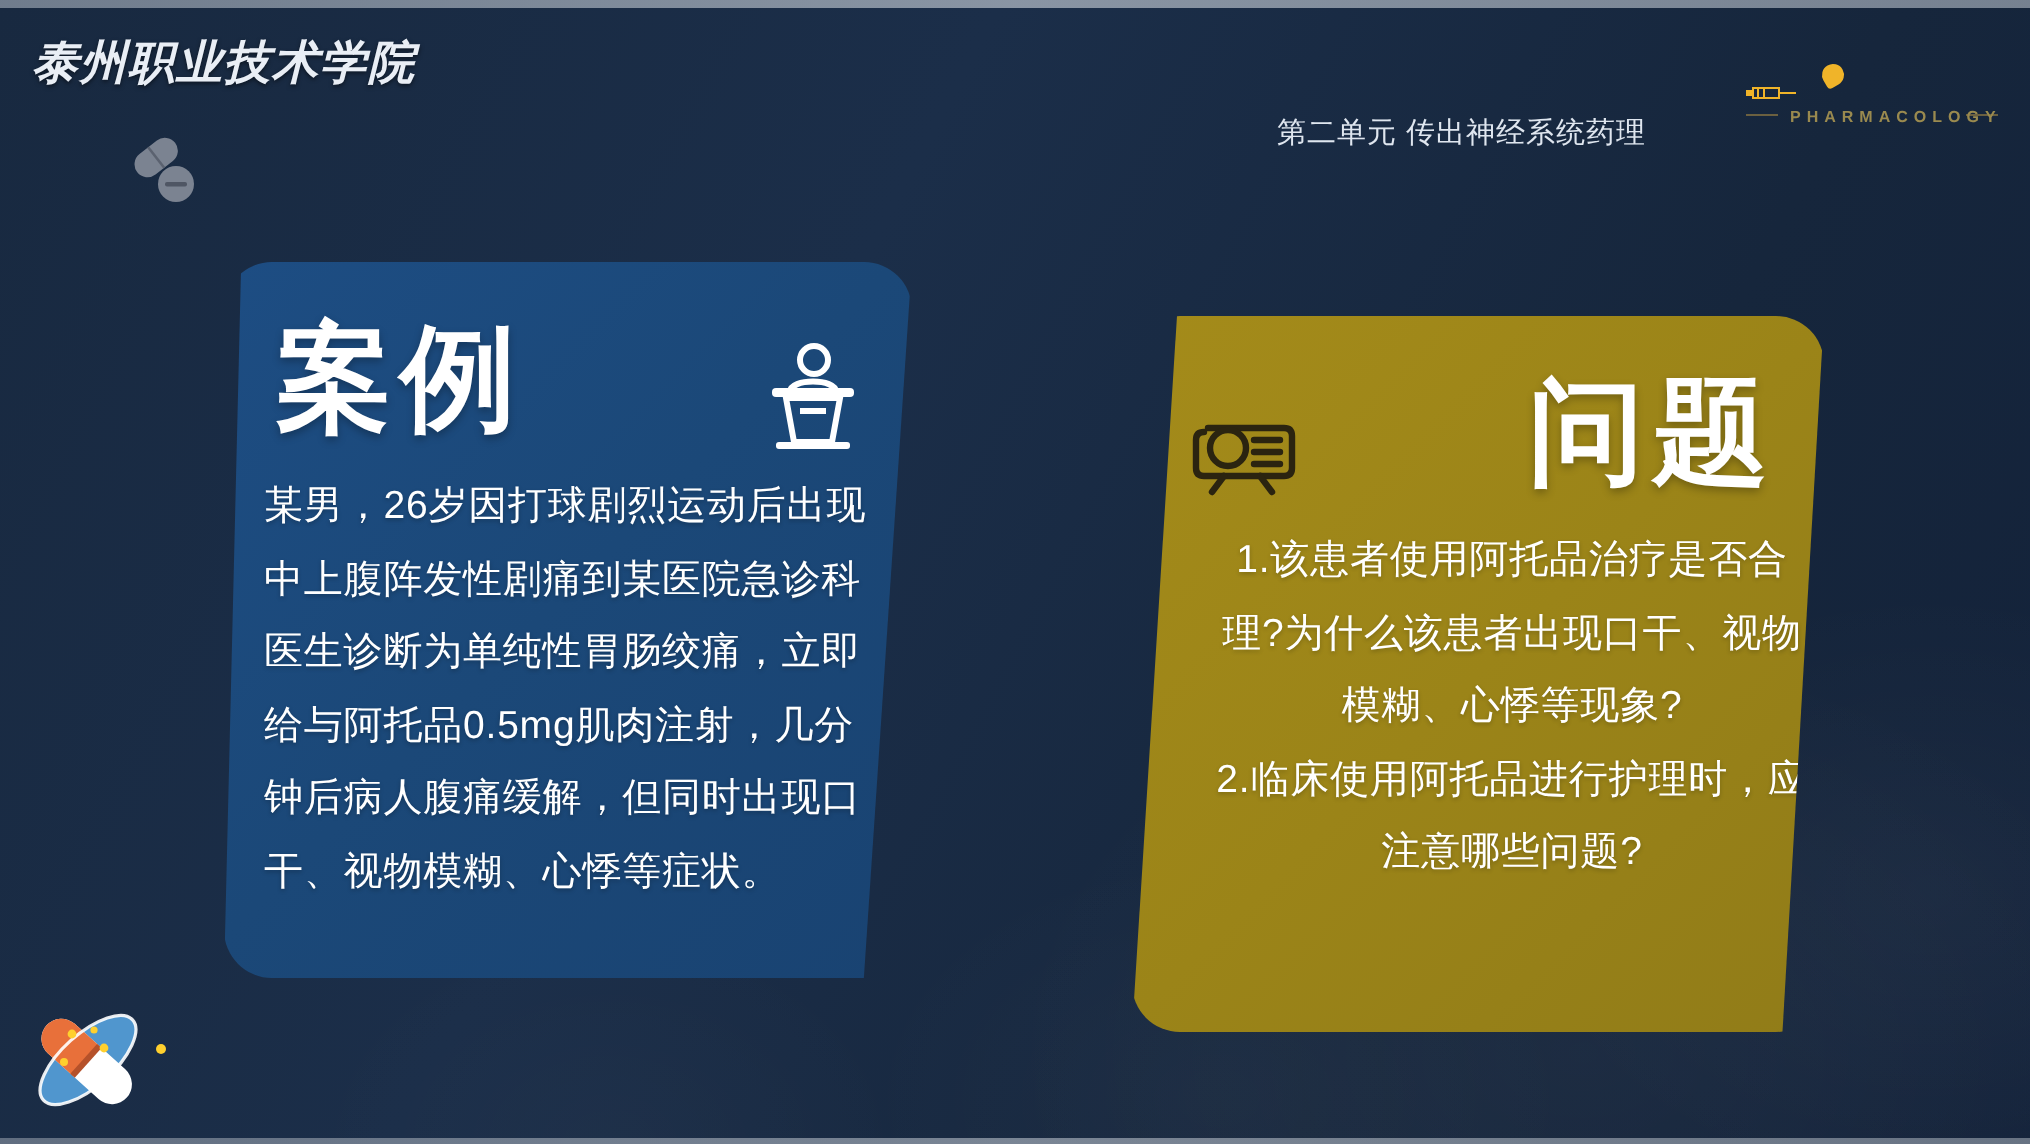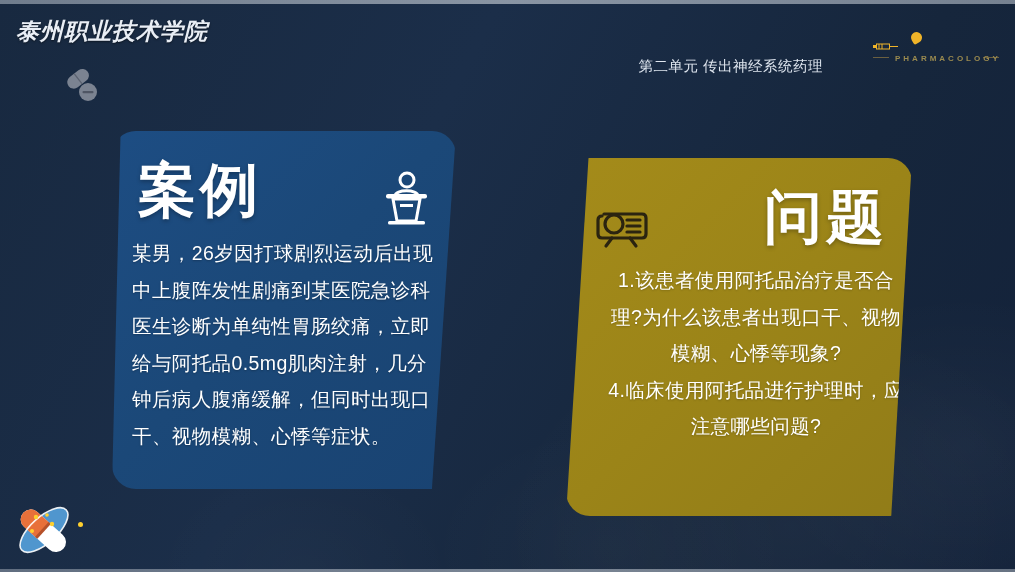--- a/index.html
+++ b/index.html
@@ -275,21 +275,21 @@
           <circle cx="20" cy="18" r="9" fill="none" stroke="#2b2410" stroke-width="3.2"></circle>
           <line x1="33" y1="14" x2="46" y2="14" stroke="#2b2410" stroke-width="3.2" stroke-linecap="round"></line>
           <line x1="33" y1="20" x2="46" y2="20" stroke="#2b2410" stroke-width="3.2" stroke-linecap="round"></line>
           <line x1="33" y1="26" x2="46" y2="26" stroke="#2b2410" stroke-width="3.2" stroke-linecap="round"></line>
           <line x1="18" y1="32" x2="12" y2="40" stroke="#2b2410" stroke-width="3.2" stroke-linecap="round"></line>
           <line x1="36" y1="32" x2="42" y2="40" stroke="#2b2410" stroke-width="3.2" stroke-linecap="round"></line>
         </svg>
       </div>
       <div class="card-body">
         <p>1.该患者使用阿托品治疗是否合理?为什么该患者出现口干、视物模糊、心悸等现象?</p>
-        <p>4.临床使用阿托品进行护理时，应注意哪些问题?</p>
+        <p>2.临床使用阿托品进行护理时，应注意哪些问题?</p>
       </div>
     </div>
   </div>
 
   <svg class="decor-capsule" viewBox="0 0 72 64">
     <ellipse cx="36" cy="32" rx="30" ry="13" transform="rotate(-42 36 32)" fill="#5aa9e6" opacity=".85"></ellipse>
     <g transform="rotate(42 36 32)">
       <rect x="9" y="23" width="54" height="20" rx="10" fill="#ffffff"></rect>
       <path d="M19 23 H36 V43 H19 A10 10 0 0 1 9 33 A10 10 0 0 1 19 23 Z" fill="#e8703a"></path>
       <rect x="34" y="23" width="3" height="20" fill="#b5512a"></rect>

